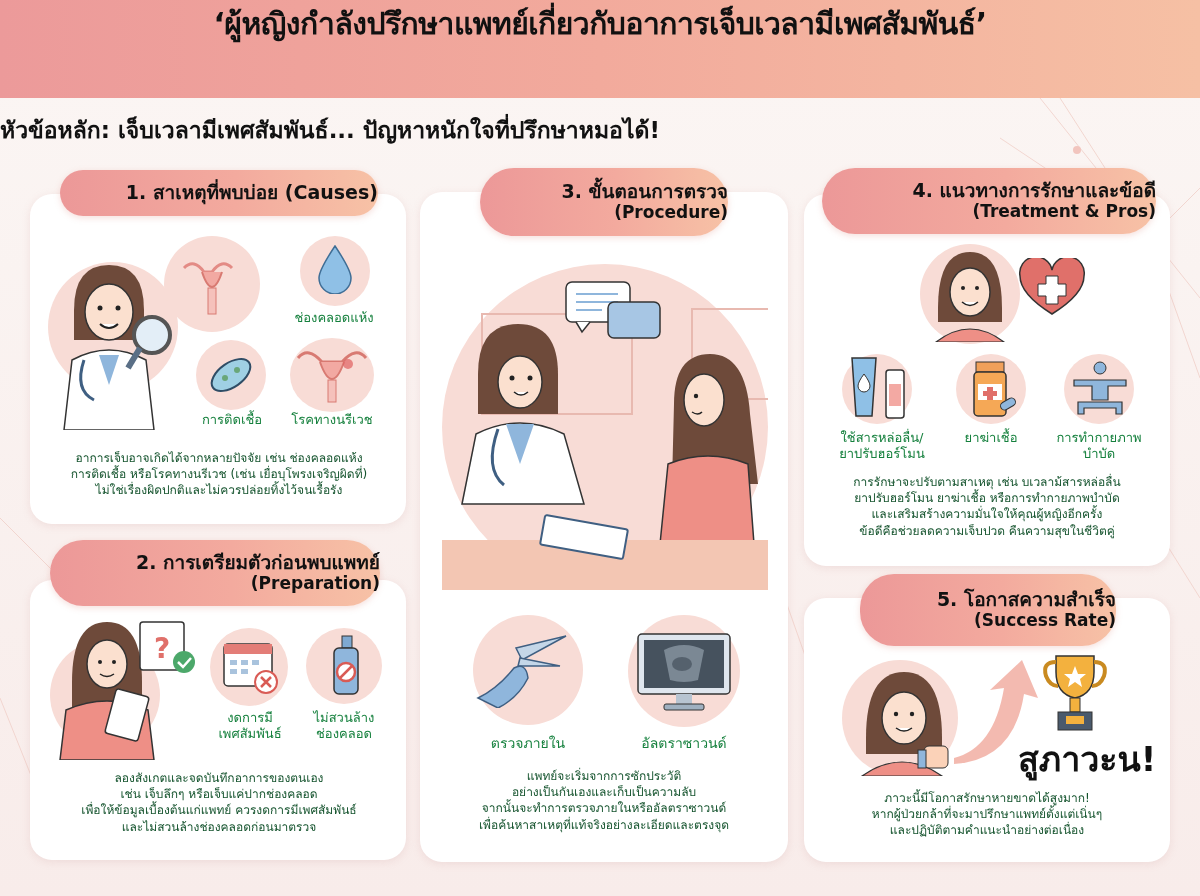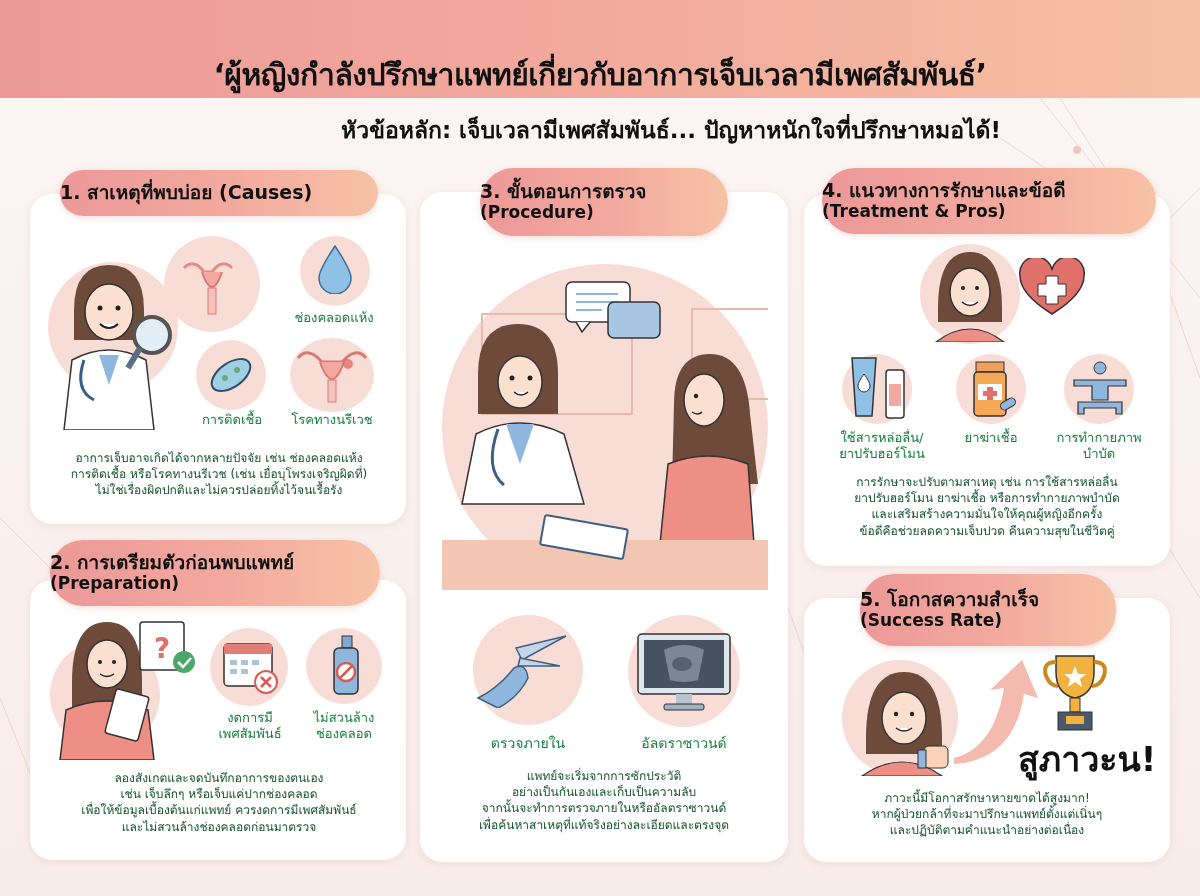--- a/index.html
+++ b/index.html
@@ -1,22 +1,22 @@
 <!DOCTYPE html>
 <html><head>
 <meta charset="utf-8">
 <style>
 *{box-sizing:border-box;margin:0;padding:0}
 body{width:1200px;height:896px;overflow:hidden;font-family:"DejaVu Sans","Liberation Sans",sans-serif;color:#1a1a1a;background:linear-gradient(180deg,#fbf6f4 0%,#f8ecea 100%);position:relative}
 .bg-lines{position:absolute;left:0;top:98px;width:1200px;height:798px;pointer-events:none}
-.header{position:absolute;left:0;top:0;width:1200px;height:98px;background:linear-gradient(90deg,#ec9a9a 0%,#f2aa9c 50%,#f6c0a4 100%);display:flex;align-items:flex-end;justify-content:center}
+.header{position:absolute;left:0;top:0;width:1200px;height:98px;background:linear-gradient(90deg,#ec9a9a 0%,#f2aa9c 50%,#f6c0a4 100%);display:flex;align-items:flex-start;justify-content:center}
 .header h1{font-size:30px;font-weight:bold;letter-spacing:-0.5px;color:#111}
-.subtitle{position:absolute;top:112px;left:0;width:1001px;text-align:right;font-size:23px;font-weight:bold;color:#111}
+.subtitle{position:absolute;top:112px;left:0;width:1001px;text-align:left;font-size:23px;font-weight:bold;color:#111}
 .card{position:absolute;background:#fff;border-radius:22px;box-shadow:0 2px 8px rgba(200,140,140,.18)}
-.pill{position:absolute;border-radius:34px;background:linear-gradient(90deg,#ec9898 0%,#f3aa9e 55%,#f7c2a6 100%);display:flex;flex-direction:column;align-items:flex-start;justify-content:center;font-weight:bold;color:#111;text-align:center;line-height:1.15;box-shadow:0 2px 6px rgba(220,130,120,.25)}
+.pill{position:absolute;border-radius:34px;background:linear-gradient(90deg,#ec9898 0%,#f3aa9e 55%,#f7c2a6 100%);display:flex;flex-direction:column;align-items:flex-end;justify-content:center;font-weight:bold;color:#111;text-align:center;line-height:1.15;box-shadow:0 2px 6px rgba(220,130,120,.25)}
 .pill .l1{font-size:19px}
 .pill .l2{font-size:17px}
 .circle{position:absolute;border-radius:50%;background:#f8dcd6}
 .lbl{position:absolute;font-size:13px;text-align:center;color:#15803d;line-height:1.2}
 .body-text{position:absolute;font-size:12px;text-align:center;line-height:1.35;color:#14532d}
 .ico{position:absolute}
 .big-success{position:absolute;font-size:34px;font-weight:bold;color:#111}
 </style>
 </head>
 <body>
@@ -245,21 +245,21 @@
 <svg class="ico" style="left:1070px;top:360px" width="60" height="56" viewBox="0 0 60 56">
   <circle cx="30" cy="8" r="6" fill="#8fb6dc" stroke="#333"></circle>
   <path d="M4 20 h52 v6 h-18 v14 h-16 v-14 h-18z" fill="#8fb6dc" stroke="#333" stroke-width="1.2"></path>
   <path d="M8 42 h44 v12 h-6 v-6 h-32 v6 h-6z" fill="#8fb6dc" stroke="#333" stroke-width="1.2"></path>
 </svg>
 <div class="lbl" style="left:1044px;top:430px;width:110px">
   <div>การทำกายภาพ</div>
   <div>บำบัด</div>
 </div>
 <div class="body-text" style="left:808px;top:474px;width:358px">
-  <div>การรักษาจะปรับตามสาเหตุ เช่น การใช้สารหล่อลื่น</div>
+  <div>การรักษาจะปรับตามสาเหตุ เช่น บเวลาม้สารหล่อลื่น</div>
   <div>ยาปรับฮอร์โมน ยาฆ่าเชื้อ หรือการทำกายภาพบำบัด</div>
   <div>และเสริมสร้างความมั่นใจให้คุณผู้หญิงอีกครั้ง</div>
   <div>ข้อดีคือช่วยลดความเจ็บปวด คืนความสุขในชีวิตคู่</div>
 </div>
 
 <div class="card" style="left:804px;top:598px;width:366px;height:264px"></div>
 <div class="pill" style="left:860px;top:574px;width:256px;height:72px">
   <span class="l1">5. โอกาสความสำเร็จ</span>
   <span class="l2">(Success Rate)</span>
 </div>

